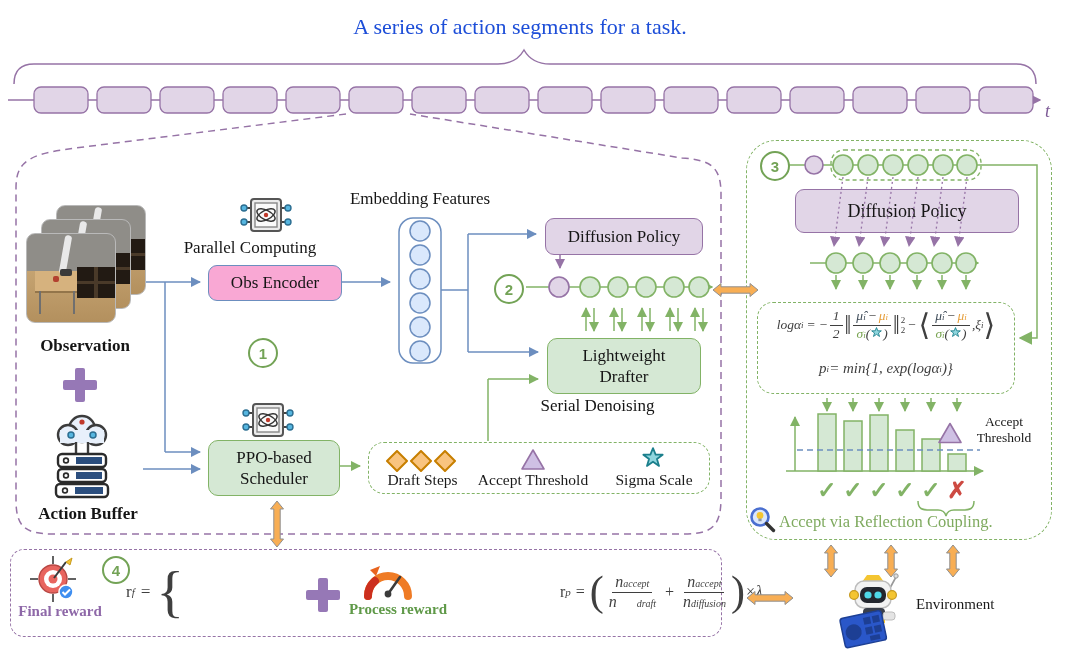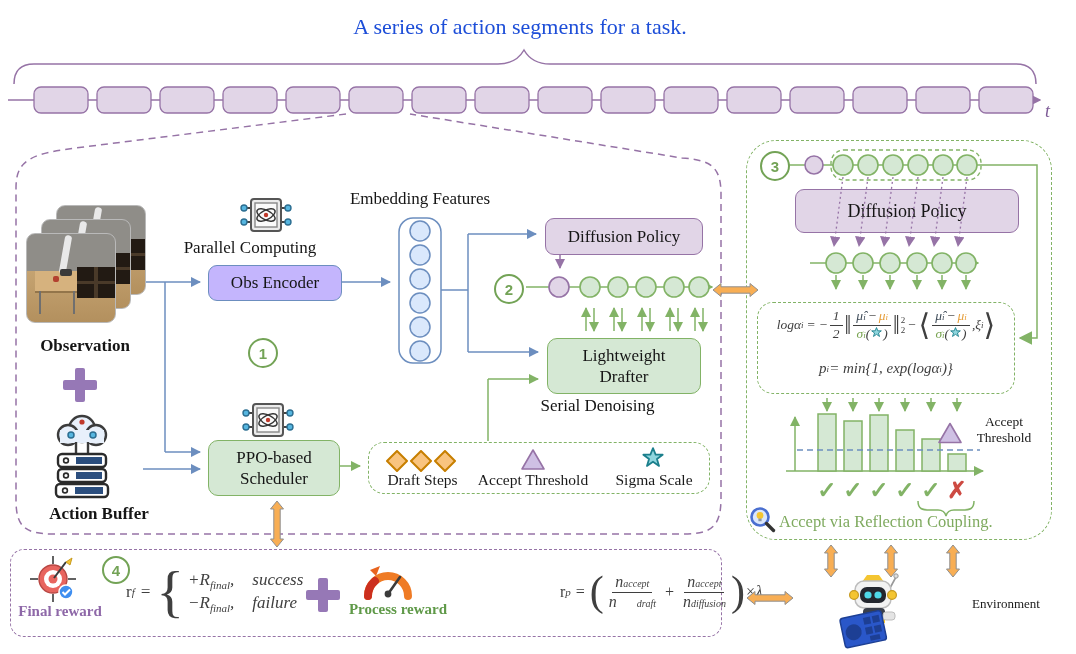--- a/index.html
+++ b/index.html
@@ -16,21 +16,21 @@
   .ln-b{stroke:#6c8ebf;stroke-width:1.5;fill:none;}
   .ln-g{stroke:#82b366;stroke-width:1.5;fill:none;}
   .ln-p{stroke:#9673a6;stroke-width:1.5;fill:none;}
   .bar{fill:#d5e8d4;stroke:#82b366;stroke-width:1.5;}
   .odbl{fill:#F8AE54;stroke:#8f8f8f;stroke-width:1;}
   
   .lbl{font-family:"Liberation Serif",serif;}
   .title{font-size:22px;color:#1d4ed8;text-align:center;}
   .boxlbl{font-size:17px;text-align:center;color:#151515;}
   .b{font-weight:bold;}
-  .bluebox{background:#c4b5fd;border:1.5px solid #6c8ebf;border-radius:9px;display:flex;align-items:center;justify-content:center;}
+  .bluebox{background:#f9a8d4;border:1.5px solid #6c8ebf;border-radius:9px;display:flex;align-items:center;justify-content:center;}
   .purplebox{background:#e1d5e7;border:1.5px solid #9673a6;border-radius:9px;display:flex;align-items:center;justify-content:center;}
   .greenbox{background:#d5e8d4;border:1.5px solid #82b366;border-radius:10px;display:flex;flex-direction:column;align-items:center;justify-content:center;line-height:1.25;}
   .dashg{border:1.6px dashed #82b366;border-radius:16px;background:transparent;}
   .dashp{border:1.6px dashed #9673a6;border-radius:14px;background:transparent;}
   .stepc{width:26px;height:26px;border:2px solid #73a356;border-radius:50%;background:#fff;
          color:#73a356;font-family:"Liberation Sans",sans-serif;font-size:15px;font-weight:bold;
          display:flex;align-items:center;justify-content:center;}
   .plus{width:34px;height:34px;}
   .plus:before,.plus:after{content:"";position:absolute;background:#9678b6;border-radius:2px;}
   .plus:before{left:0;top:12px;width:34px;height:10px;}
@@ -257,21 +257,21 @@
       <rect x="32" y="45" width="26" height="7" fill="#2b4e7e"></rect>
       <circle cx="22" cy="48.5" r="2.4" fill="#fff" stroke="#2b2b2b" stroke-width="1.6"></circle>
       <rect x="14" y="57" width="48" height="13" rx="4" fill="#fff" stroke="#2b2b2b" stroke-width="2.4"></rect>
       <rect x="32" y="60" width="26" height="7" fill="#2b4e7e"></rect>
       <circle cx="22" cy="63.5" r="2.4" fill="#fff" stroke="#2b2b2b" stroke-width="1.6"></circle>
       <rect x="12" y="72" width="52" height="13" rx="4" fill="#fff" stroke="#2b2b2b" stroke-width="2.4"></rect>
       <rect x="31" y="75" width="28" height="7" fill="#2b4e7e"></rect>
       <circle cx="21" cy="78.5" r="2.4" fill="#fff" stroke="#2b2b2b" stroke-width="1.6"></circle>
     </g>
   </svg>
-  <div class="abs lbl boxlbl b" style="left:24px;top:504px;width:150px;">Action Buffer</div>
+  <div class="abs lbl boxlbl b" style="left:13px;top:504px;width:150px;">Action Buffer</div>
 
   <svg class="abs chipsvg" style="left:240px;top:196px;" width="52" height="38" viewBox="0 0 52 38">
     <line x1="2" y1="12" x2="12" y2="12" stroke="#444" stroke-width="2"></line>
         <line x1="2" y1="26" x2="12" y2="26" stroke="#444" stroke-width="2"></line>
     <line x1="40" y1="12" x2="50" y2="12" stroke="#444" stroke-width="2"></line>
         <line x1="40" y1="26" x2="50" y2="26" stroke="#444" stroke-width="2"></line>
     <rect x="11" y="3" width="30" height="32" rx="3" fill="#ececec" stroke="#555" stroke-width="2"></rect>
     <rect x="15" y="7" width="22" height="24" fill="#fafafa" stroke="#888" stroke-width="1.4"></rect>
     <ellipse cx="26" cy="19" rx="10" ry="4.6" fill="none" stroke="#333" stroke-width="1.4" transform="rotate(28 26 19)"></ellipse>
     <ellipse cx="26" cy="19" rx="10" ry="4.6" fill="none" stroke="#333" stroke-width="1.4" transform="rotate(-28 26 19)"></ellipse>
@@ -465,26 +465,20 @@
 
   <div class="abs stepc" style="left:102px;top:556px;width:24px;height:24px;">
         <span>4</span>
       </div>
 
   <div class="abs fx" style="left:126px;top:556px;height:72px;font-size:17px;">
     <span style="font-style:normal;">r</span>
         <sub style="font-size:11px;">f</sub>
     <span style="margin:0 5px;">=</span>
     <span class="bigbrace">{</span>
-    <span class="cases" style="margin-left:4px;">
-      <span><span>+R</span><sub style="font-size:11px;">final</sub><span>,</span></span>
-      <span>success</span>
-      <span><span>−R</span><sub style="font-size:11px;">final</sub><span>,</span></span>
-      <span>failure</span>
-    </span>
   </div>
 
   <div class="abs plus" style="left:306px;top:578px;width:32px;height:32px;"></div>
 
   <svg class="abs" style="left:360px;top:564px;" width="54" height="38" viewBox="0 0 54 38">
     <path d="M8,32 A20,20 0 1 1 48,32" fill="none" stroke="#ef7b25" stroke-width="8" stroke-linecap="round"></path>
     <path d="M8,32 A20,20 0 0 1 15,17" fill="none" stroke="#cc2f1e" stroke-width="8" stroke-linecap="round"></path>
     <polygon points="10,6 20,2 16,12" fill="#e8641f"></polygon>
     <line x1="28" y1="30" x2="40" y2="13" stroke="#3b3b3b" stroke-width="2.6" stroke-linecap="round"></line>
     <circle cx="28" cy="30" r="3.4" fill="#3b3b3b"></circle>
@@ -538,21 +532,21 @@
     <g transform="rotate(-12 26 56)">
       <rect x="4" y="42" width="42" height="30" rx="3" fill="#2a57c9" stroke="#1d3f94" stroke-width="1.5"></rect>
       <circle cx="15" cy="58" r="8" fill="#1d3f94"></circle>
       <rect x="27" y="46" width="7" height="7" fill="#1d3f94"></rect>
           <rect x="36" y="46" width="7" height="7" fill="#1d3f94"></rect>
       <rect x="27" y="56" width="7" height="7" fill="#1d3f94"></rect>
           <rect x="36" y="56" width="7" height="7" fill="#1d3f94"></rect>
       <rect x="30" y="65" width="10" height="5" fill="#1d3f94"></rect>
     </g>
   </svg>
-  <div class="abs lbl" style="left:916px;top:596px;width:124px;font-size:13px;text-align:right;">Environment</div>
+  <div class="abs lbl" style="left:916px;top:596px;width:124px;font-size:15px;">Environment</div>
 
 </div>
 
 <svg id="over" class="layer">
   <defs>
     <marker id="mP2" viewBox="0 0 10 10" refX="9" refY="5" markerWidth="8" markerHeight="8" orient="auto-start-reverse">
           <path d="M0,0 L10,5 L0,10 z" fill="#9673a6"></path>
         </marker>
     <marker id="mG2" viewBox="0 0 10 10" refX="9" refY="5" markerWidth="7" markerHeight="7" orient="auto-start-reverse">
           <path d="M0,0 L10,5 L0,10 z" fill="#82b366"></path>

